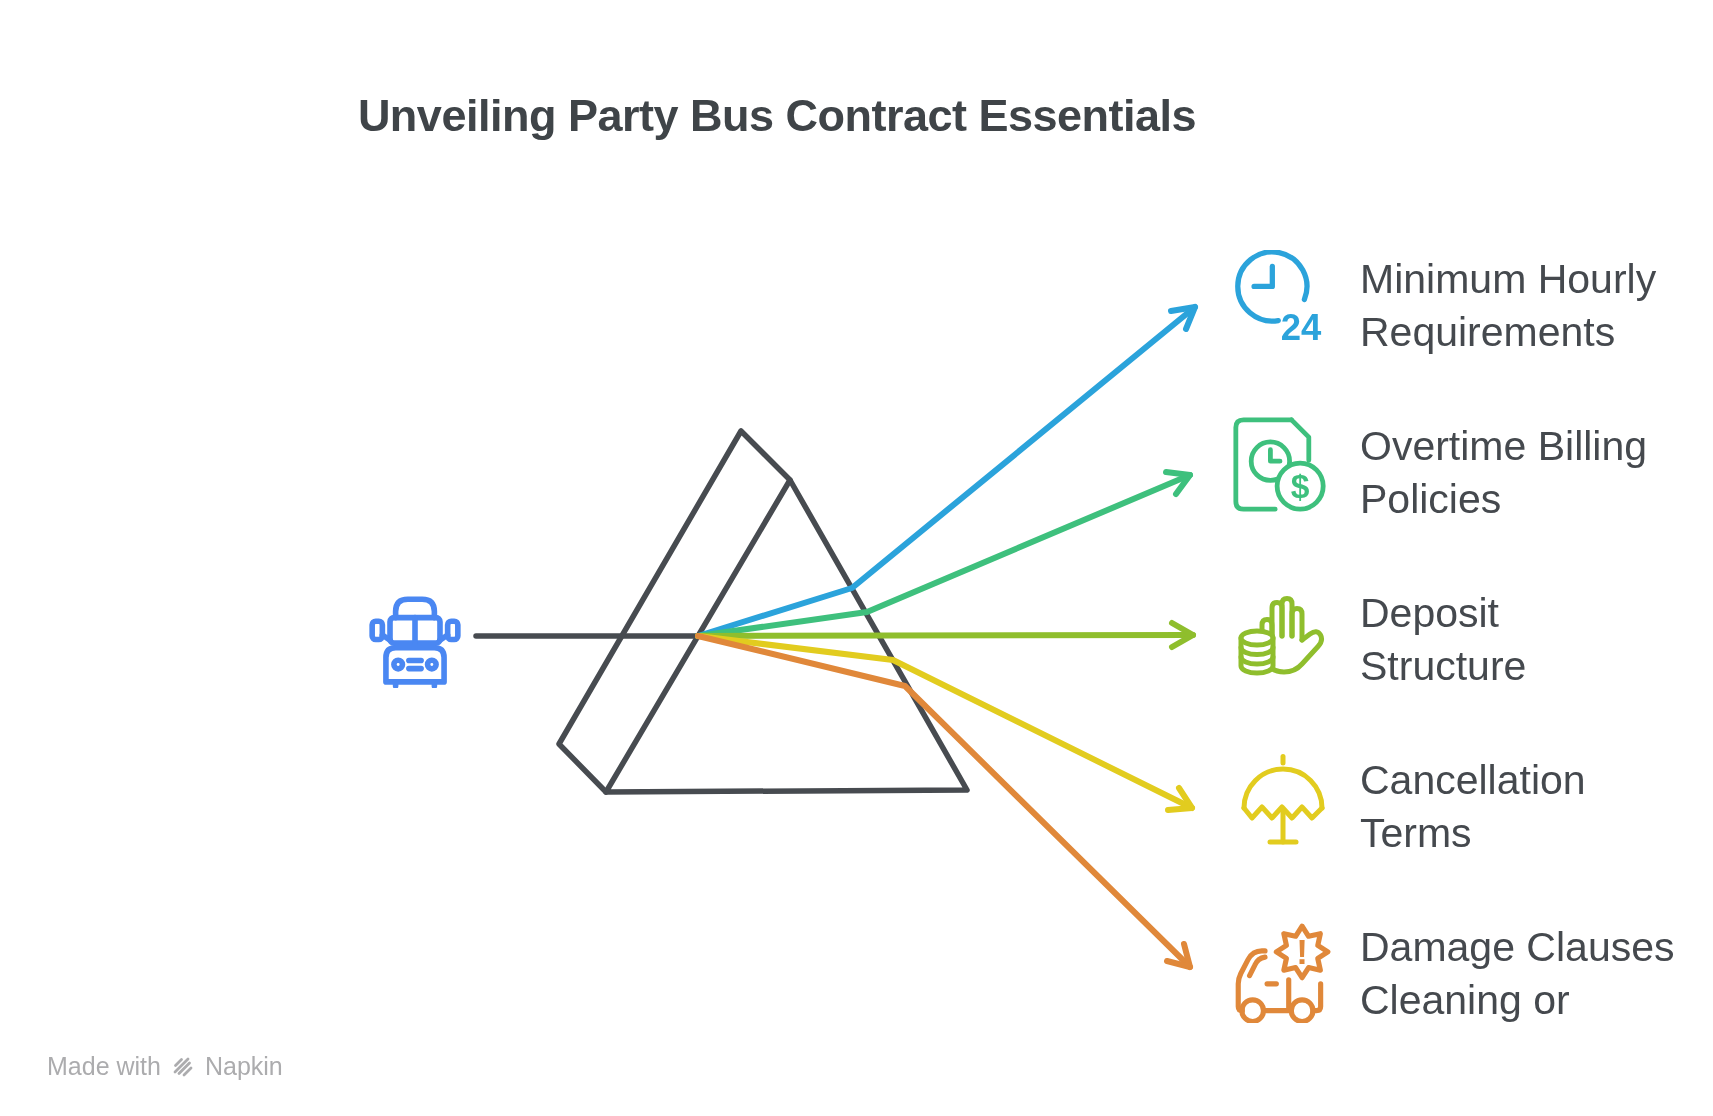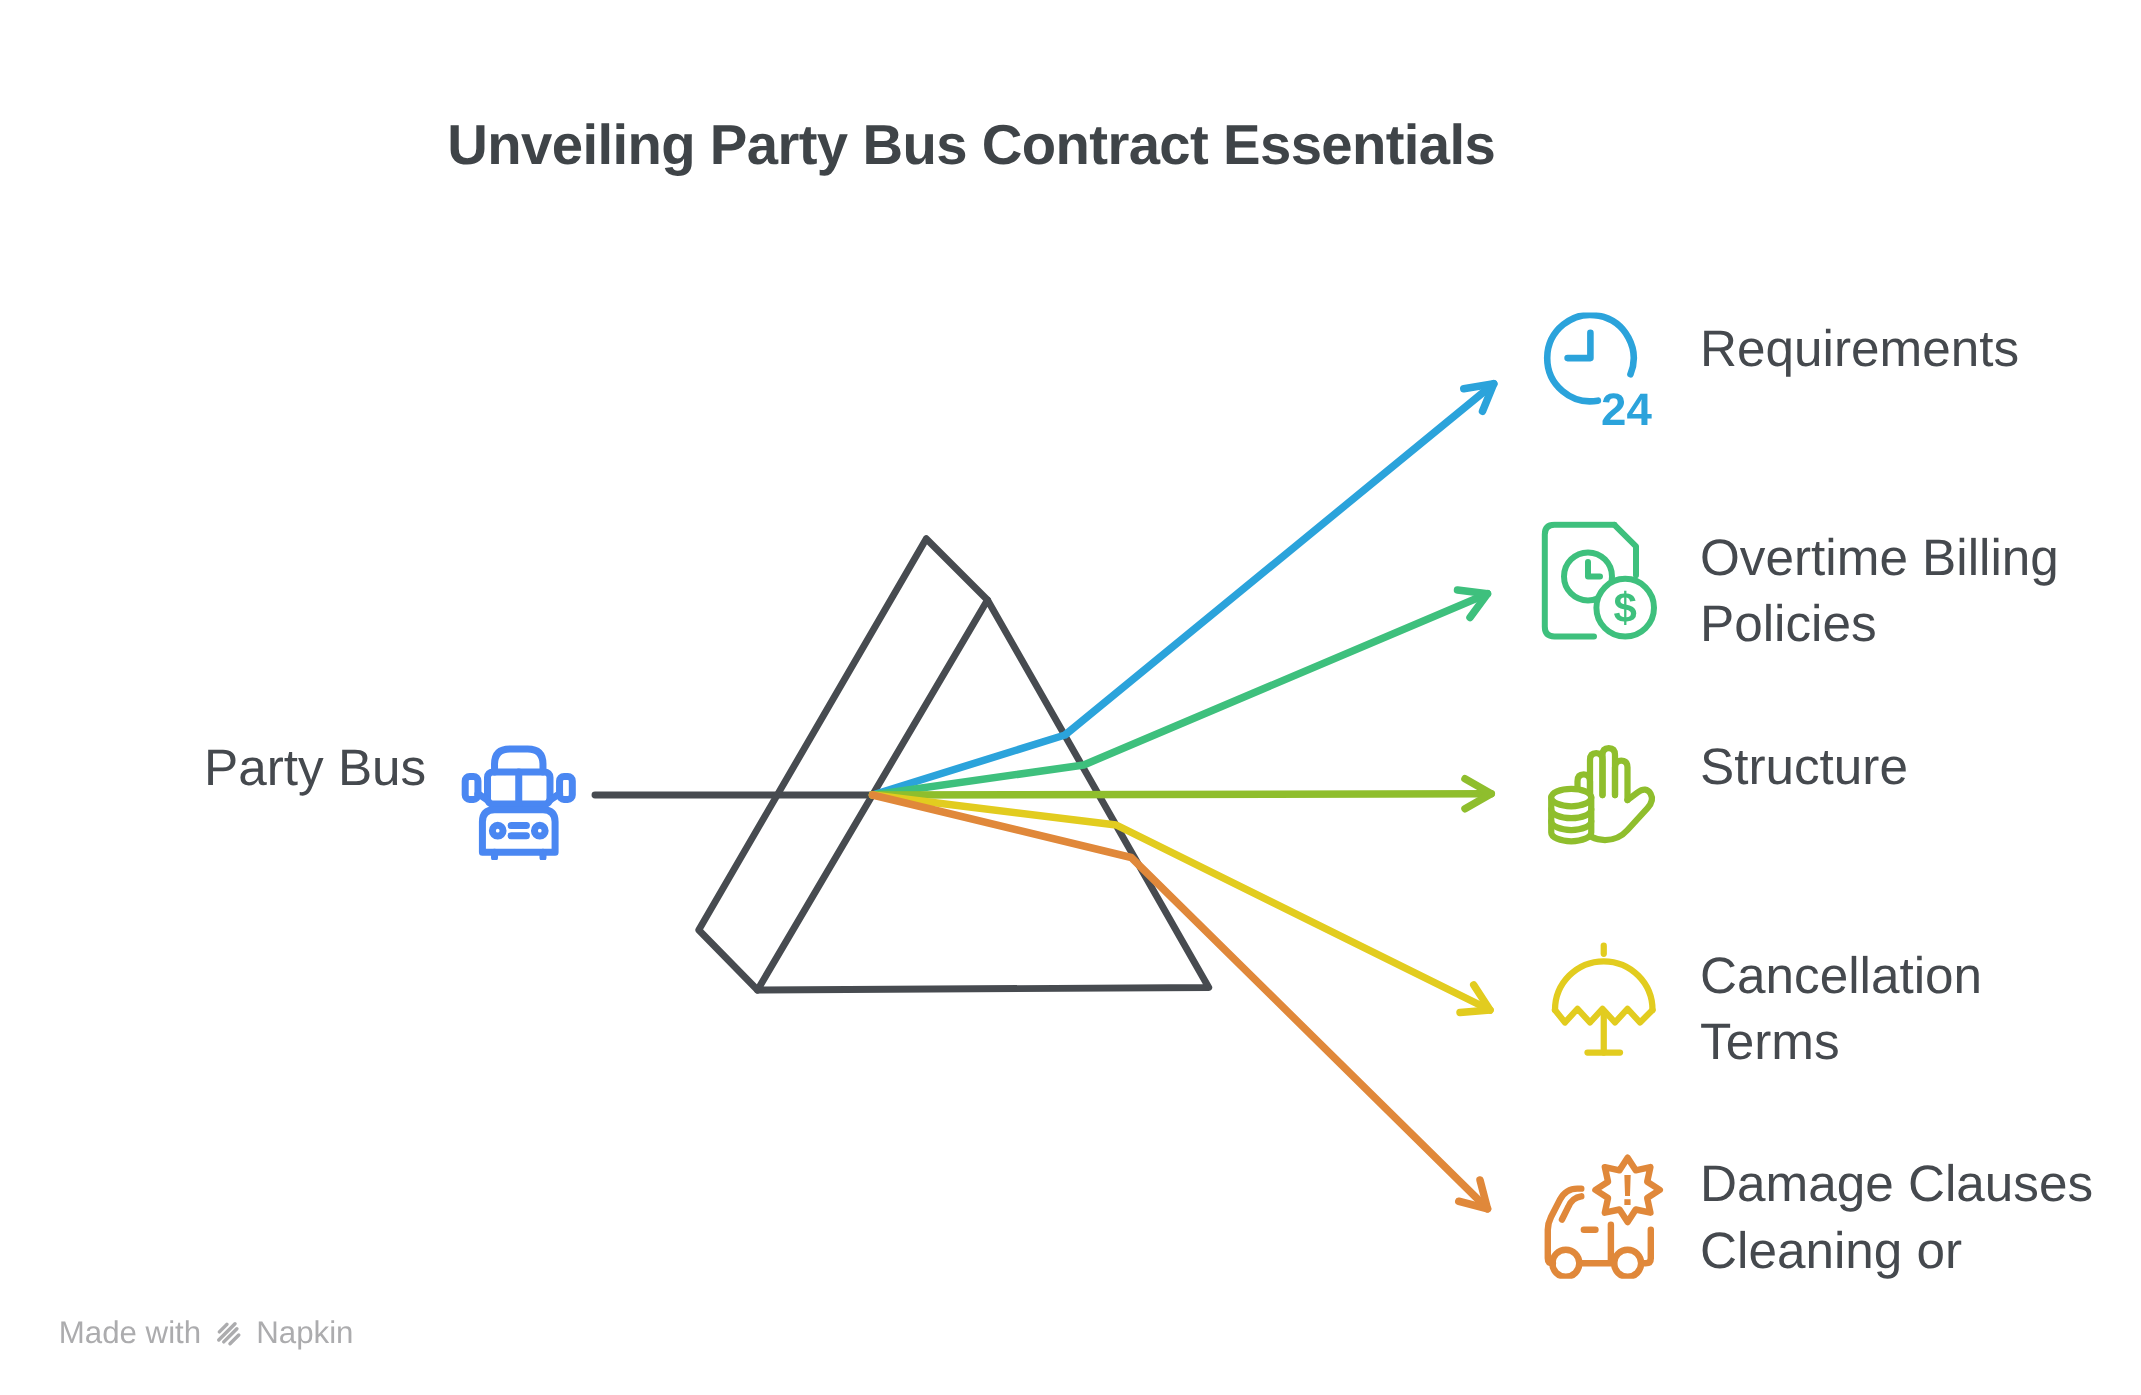--- a/index.html
+++ b/index.html
@@ -29,21 +29,20 @@
     font-size:25px;color:#acacae;
   }
   .footer .logo{margin-top:2px;}
 </style>
 </head>
 <body>
 
 <div class="abs title">Unveiling Party Bus Contract Essentials</div>
 
 <div class="abs source-label">
-  <div>Party Bus</div>
 </div>
 
 <svg class="abs" style="left:364px;top:586px" width="102" height="102" viewBox="0 0 100 100">
   <g fill="none" stroke-width="5.5" stroke-linecap="round" stroke-linejoin="round" stroke="#4a87f2">
     <path d="M 31 31 V 25 Q 31 13 43 13 H 57 Q 69 13 69 25 V 31"></path>
     <rect x="25.5" y="31" width="49" height="25" rx="4"></rect>
     <path d="M 50 31 V 56"></path>
     <rect x="8" y="34.5" width="10" height="18" rx="3.5"></rect>
     <path d="M 18 48 L 25.5 53"></path>
     <rect x="82" y="34.5" width="10" height="18" rx="3.5"></rect>
@@ -137,27 +136,29 @@
     <path d="M 80.5 88 H 84 Q 88 88 88 84 V 62"></path>
     <path d="M 32.5 88 H 59.5"></path>
     <circle cx="22" cy="88" r="10.5"></circle>
     <circle cx="70" cy="88" r="10.5"></circle>
     <polygon fill="#ffffff" points="70,6 76.3,15.8 87.7,13.3 85.2,24.7 95,31 85.2,37.3 87.7,48.7 76.3,46.2 70,56 63.7,46.2 52.3,48.7 54.8,37.3 45,31 54.8,24.7 52.3,13.3 63.7,15.8"></polygon>
   </g>
   <text x="70" y="43" text-anchor="middle" font-size="34" font-weight="bold" stroke="none" font-family="Liberation Sans, sans-serif" fill="#e0883a">!</text>
 </svg>
 
 <div class="abs item-label" style="top:253px">
+  <div>Minimum Hourly</div>
   <div>Requirements</div>
 </div>
 <div class="abs item-label" style="top:420px">
   <div>Overtime Billing</div>
   <div>Policies</div>
 </div>
 <div class="abs item-label" style="top:587px">
+  <div>Deposit</div>
   <div>Structure</div>
 </div>
 <div class="abs item-label" style="top:754px">
   <div>Cancellation</div>
   <div>Terms</div>
 </div>
 <div class="abs item-label" style="top:921px">
   <div>Damage Clauses</div>
   <div>Cleaning or</div>
 </div>

